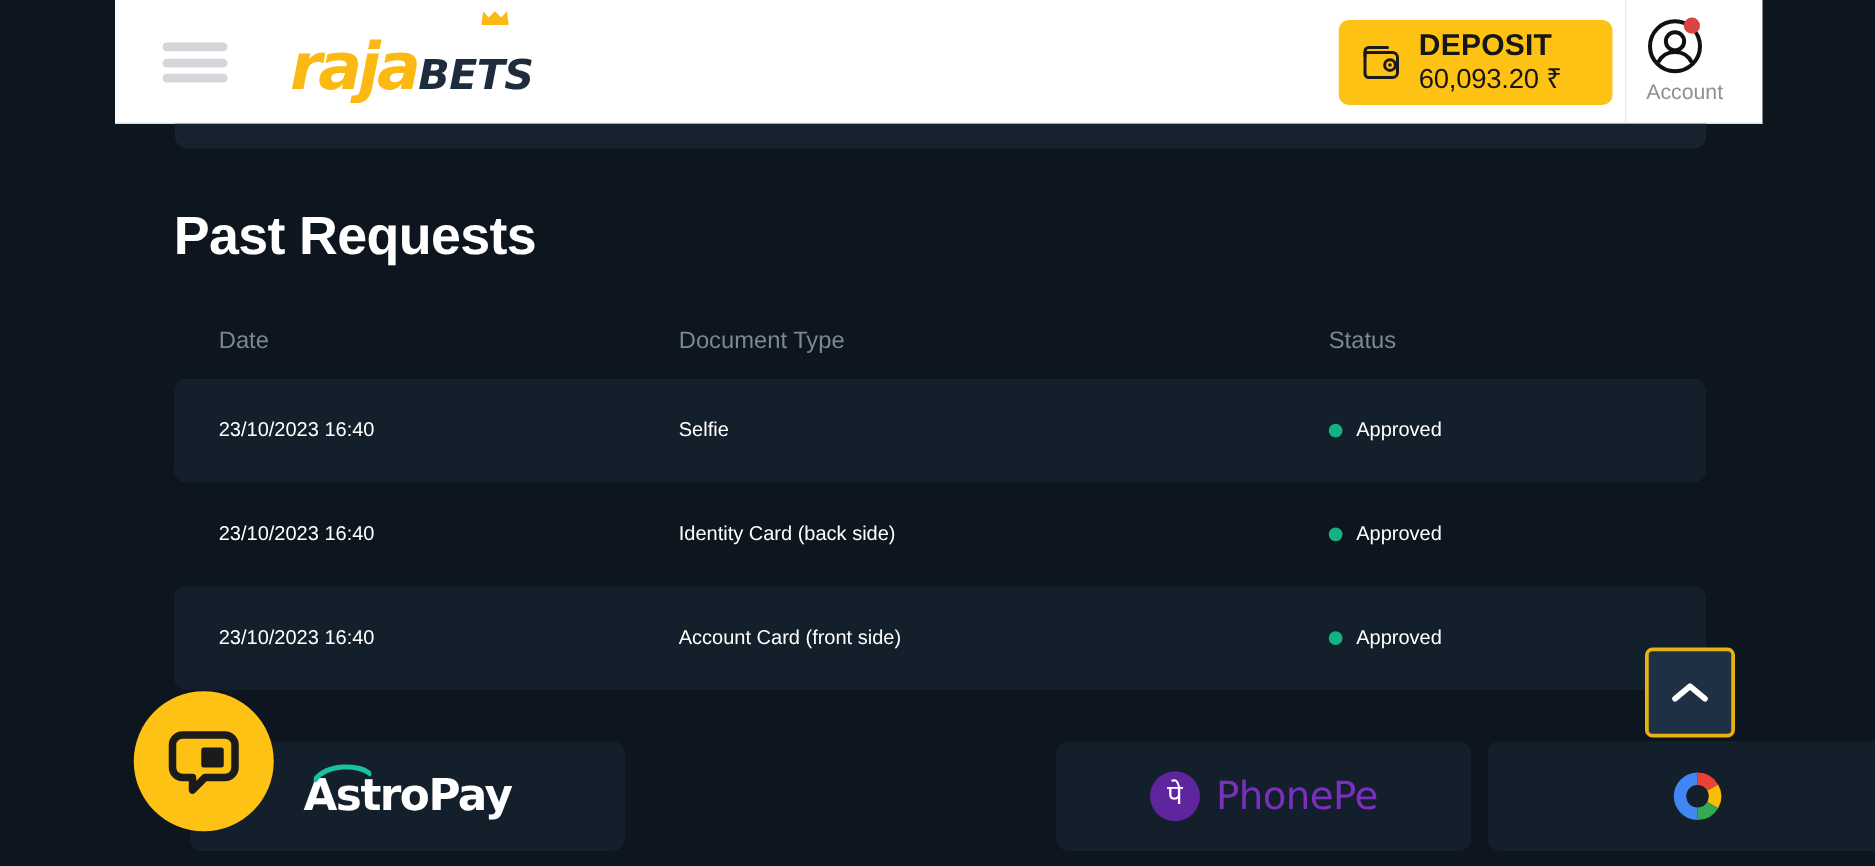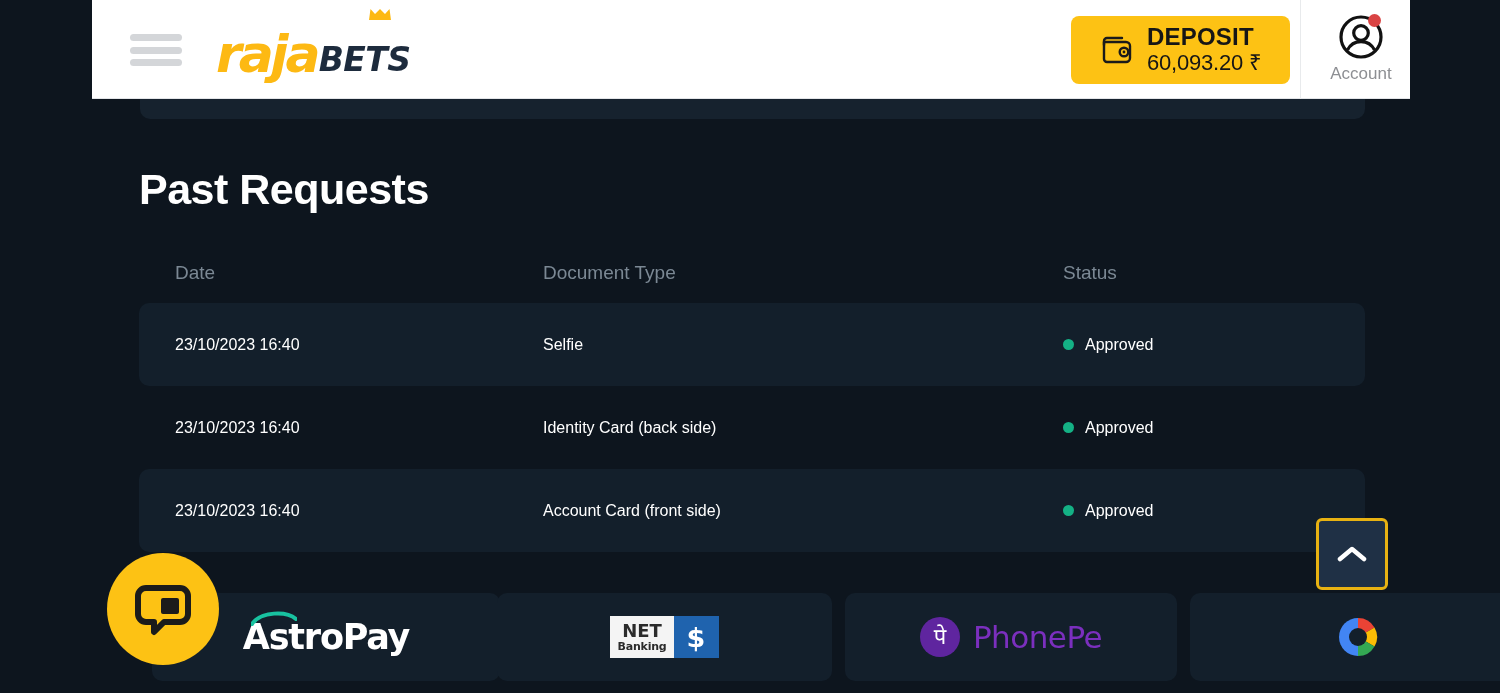--- a/index.html
+++ b/index.html
@@ -18,21 +18,21 @@
     border-bottom: 1px solid #e3e5e8;
   }
   .hamburger {
     position: absolute; left: 38px; top: 31px; width: 52px; height: 38px;
     display: flex; flex-direction: column; justify-content: space-between;
     cursor: pointer; padding: 3px 0;
   }
   .hamburger span { display: block; height: 7px; width: 52px; background: #d4d6d9; border-radius: 4px; }
 
   .brand {
-    position: absolute; left: 124px; top: 18px;
+    position: absolute; left: 140px; top: 18px;
     height: 62px; display: flex; align-items: flex-end; cursor: pointer;
   }
   .brand-raja {
     font-family: "DejaVu Sans", sans-serif;
     font-weight: 900; font-style: italic; font-size: 52px;
     color: #fdb913; letter-spacing: -3px; line-height: 1;
     position: relative;
   }
   .brand-bets {
     font-family: "DejaVu Sans", sans-serif;
@@ -40,34 +40,34 @@
     color: #1d2b3d; letter-spacing: -0.5px; line-height: 1;
     margin-left: 1px; margin-bottom: 4px;
   }
   .crown {
     position: absolute; right: 20px; top: -9px; width: 22px; height: 11px;
   }
 
   .deposit-btn {
     position: absolute; left: 979px; top: 16px; width: 219px; height: 68px;
     background: #fdc214; border: none; border-radius: 8px;
-    display: flex; align-items: center; gap: 12px; padding-left: 30px;
+    display: flex; align-items: center; gap: 12px; padding-left: 18px;
     cursor: pointer; font-family: "Liberation Sans", sans-serif;
   }
   .wallet-icon { width: 34px; height: 30px; flex: 0 0 auto; }
   .deposit-text { display: flex; flex-direction: column; align-items: flex-start; line-height: 1.12; }
   .deposit-label { font-size: 24px; font-weight: bold; color: #161616; letter-spacing: 0.2px; }
   .deposit-balance { font-size: 22px; color: #161616; font-weight: 400; letter-spacing: -0.2px; }
 
   .header-divider {
     position: absolute; left: 1208px; top: 0; width: 1px; height: 99px; background: #e8eaec;
   }
   .account-btn {
     position: absolute; left: 1225px; top: 14px; width: 88px; height: 72px;
-    display: flex; flex-direction: column; align-items: center; gap: 4px;
+    display: flex; flex-direction: column; align-items: flex-start; gap: 4px;
     cursor: pointer; background: none; border: none;
   }
   .account-icon-wrap { position: relative; width: 46px; height: 46px; }
   .acct-dot {
     position: absolute; right: 3px; top: 0px; width: 13px; height: 13px;
     background: #d94343; border-radius: 50%;
   }
   .account-label { font-size: 17px; color: #8d8f93; font-family: "Liberation Sans", sans-serif; }
 
   
@@ -255,29 +255,20 @@
 
     <div class="pay-tile tile1">
       <span class="astropay">
         <svg class="astro-swoosh" viewBox="0 0 46 16">
           <path d="M1 14 C10 1 36 1 45 9" fill="none" stroke="#18c2a0" stroke-width="4" stroke-linecap="round"></path>
         </svg>
         <span>AstroPay</span>
       </span>
     </div>
 
-    <div class="pay-tile tile2">
-      <span class="nb">
-        <span class="nb-left">
-          <span class="nb-net">NET</span>
-          <span class="nb-bank">Banking</span>
-        </span>
-        <span class="nb-right">$</span>
-      </span>
-    </div>
 
     <div class="pay-tile tile3">
       <span class="ppe">
         <span class="ppe-circle">पे</span>
         <span class="ppe-word">PhonePe</span>
       </span>
     </div>
 
     <div class="pay-tile tile4">
       <span class="gpay-wrap">

